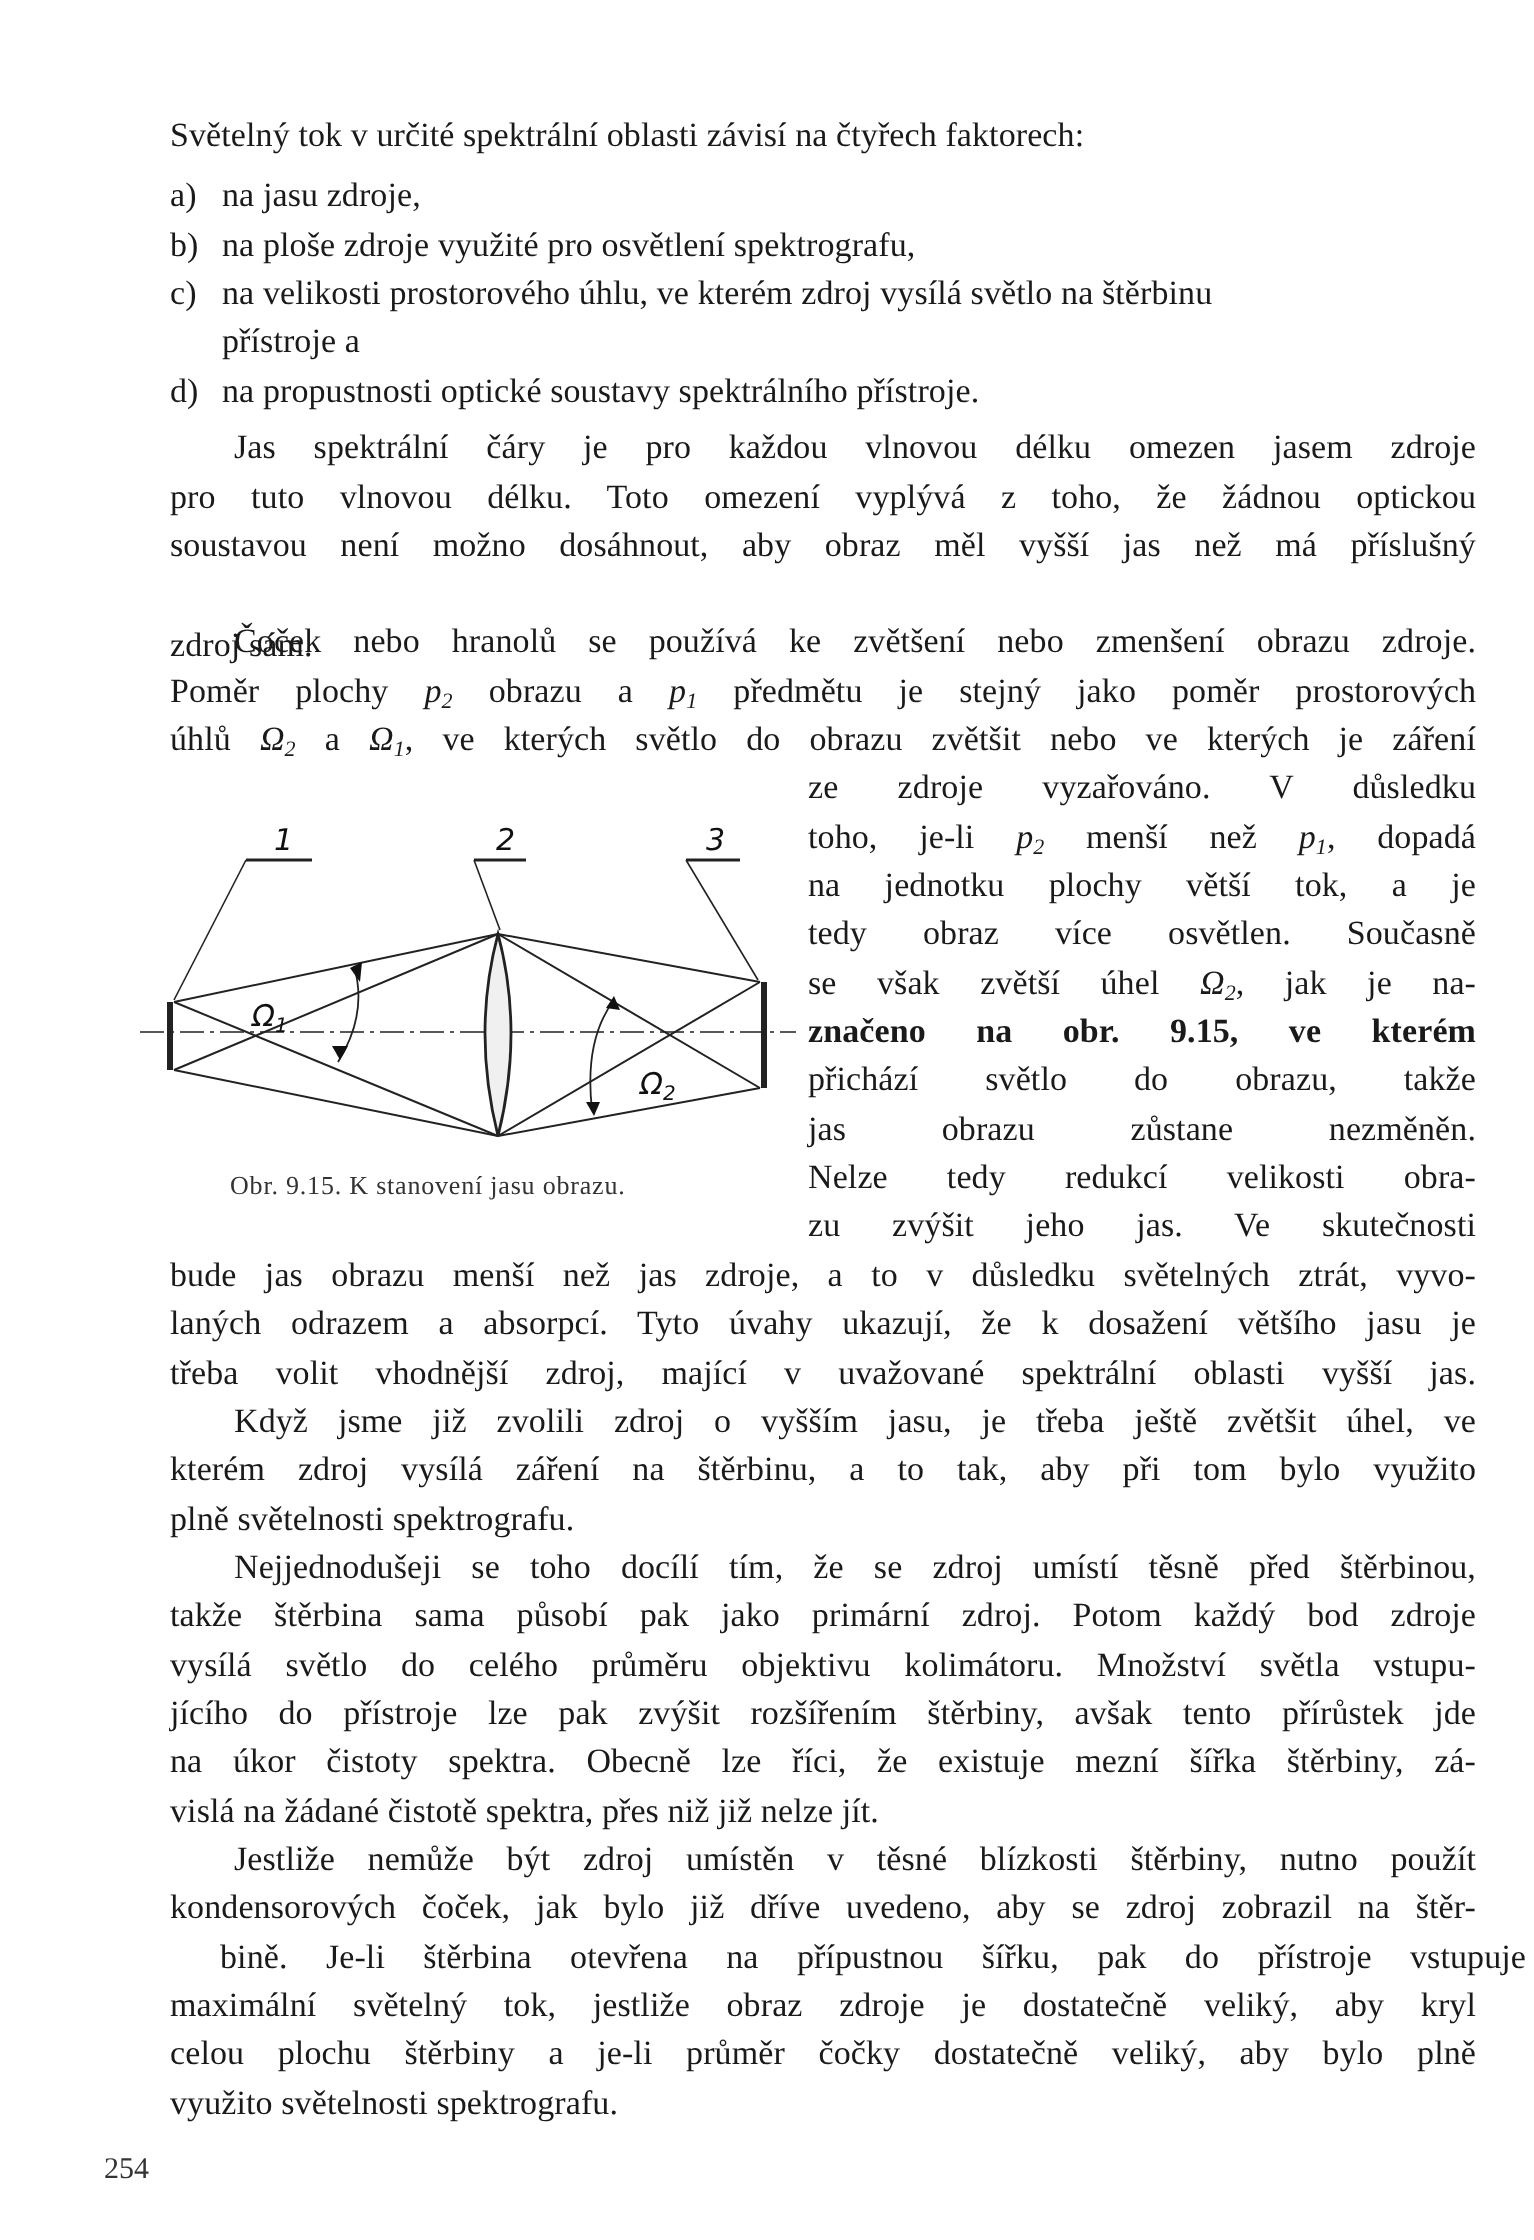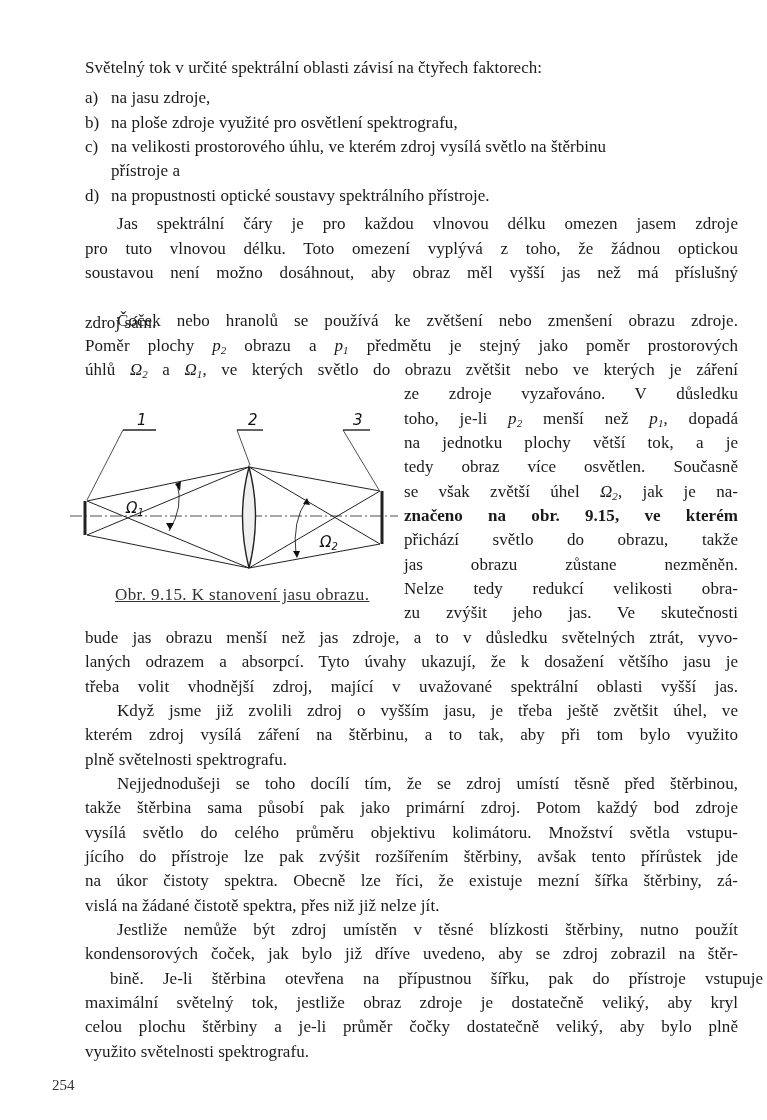--- a/index.html
+++ b/index.html
@@ -14,21 +14,21 @@
   .full { left: 85px; width: 653px; text-align: justify; text-align-last: justify; }
   .last { text-align-last: left; }
   .ind { left: 117px; width: 621px; }
   .item { left: 85px; width: 653px; text-align-last: left; }
   .item .lbl { display: inline-block; width: 26px; }
   .cont { left: 111px; }
   .rcol { left: 404px; width: 334px; text-align: justify; text-align-last: justify; }
   i.m { }
   sub { font-size: 11px; vertical-align: -3px; line-height: 0; }
   #fig { position: absolute; left: 70px; top: 405px; width: 330px; height: 180px; }
-  #caption { position: absolute; left: 115px; top: 585px; font-size: 17px; color: #333; letter-spacing: 0.4px; text-decoration: underline; }
+  #caption { position: absolute; left: 115px; top: 585px; font-size: 13px; color: #333; letter-spacing: 0.4px; }
   #pagenum { position: absolute; left: 52px; top: 1077px; font-size: 15px; color: #333; }
   .fig-label { font-family: "DejaVu Sans", sans-serif; font-style: italic; font-size: 15px; fill: #111; }
 </style>
 </head>
 <body>
 
 <div class="ln full last" style="top:58px;"><span>Světelný tok v určité spektrální oblasti závisí na čtyřech faktorech:</span></div>
 
 <div class="ln item" style="top:88px;"><span class="lbl">a)</span><span>na jasu zdroje,</span></div>
 <div class="ln item" style="top:113px;"><span class="lbl">b)</span><span>na ploše zdroje využité pro osvětlení spektrografu,</span></div>

